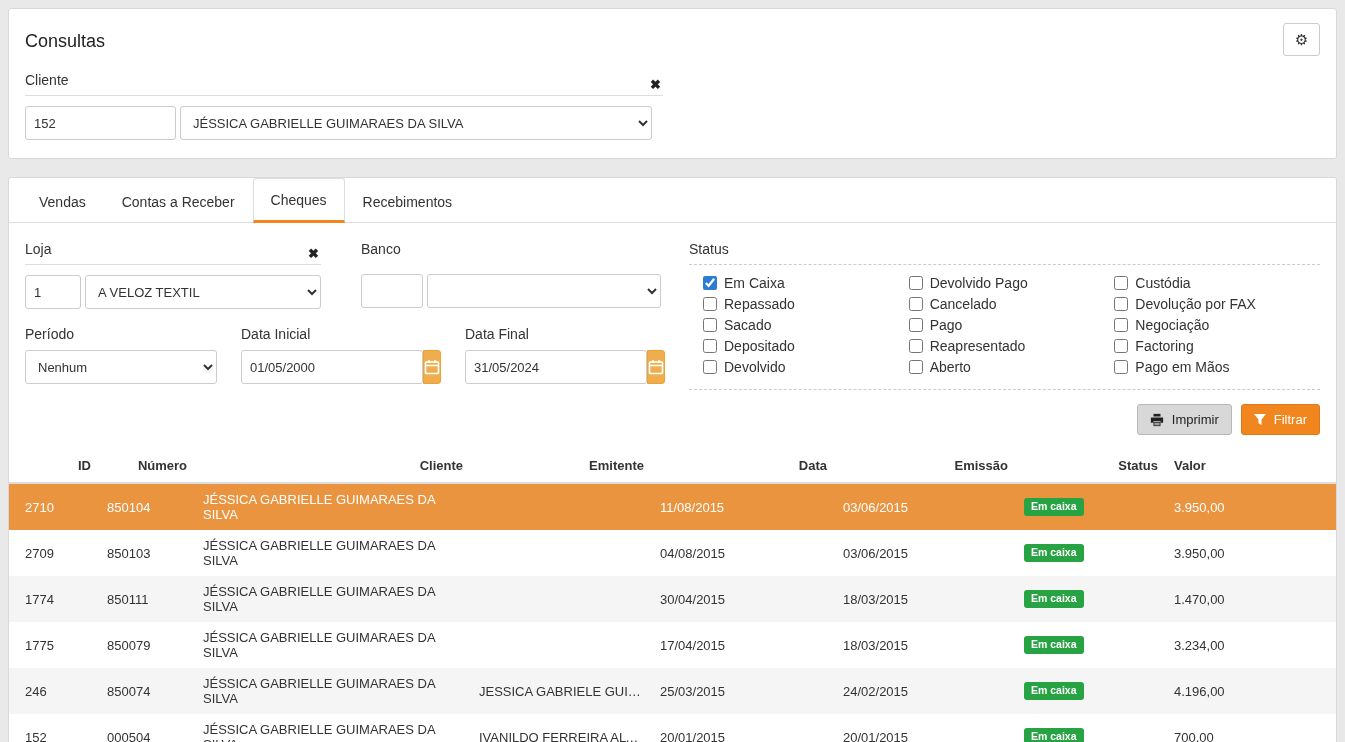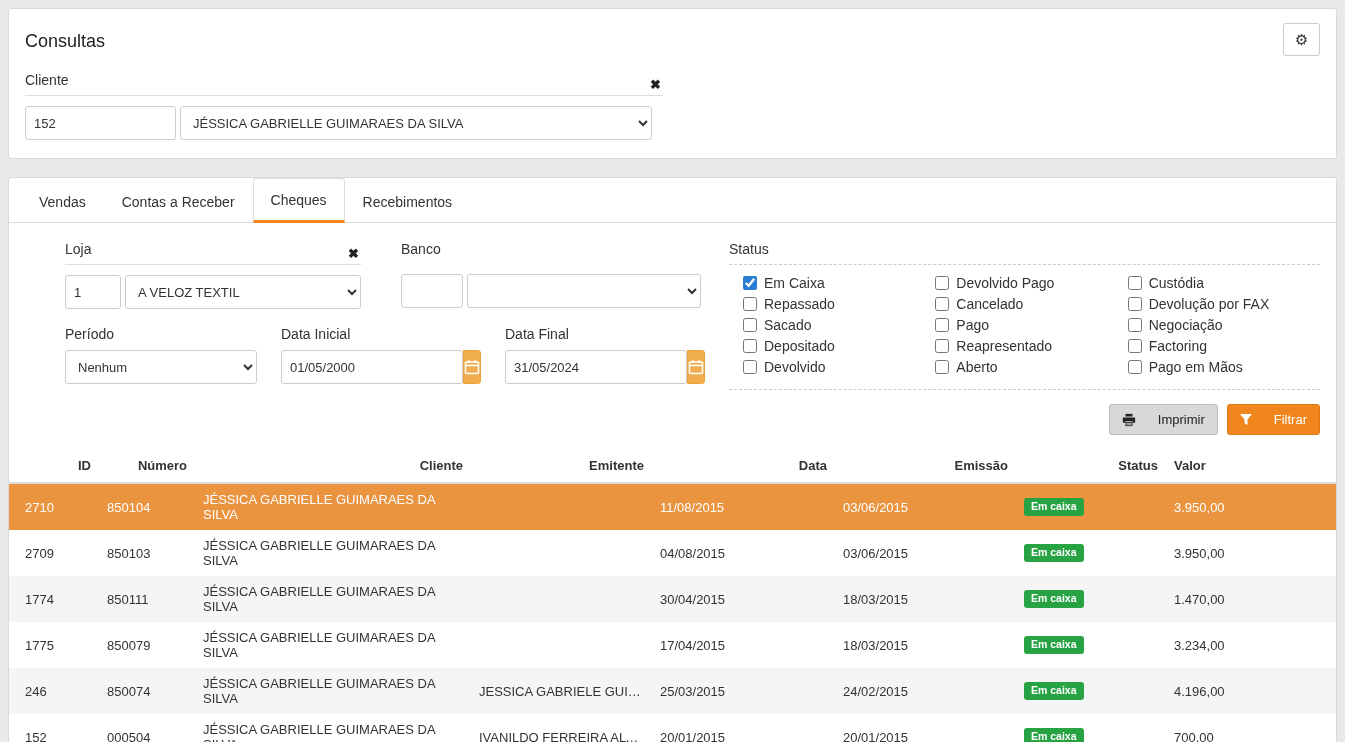--- a/index.html
+++ b/index.html
@@ -44,21 +44,21 @@
     padding: 13px 17px 12px; font-size: 14px; color: #333; cursor: pointer;
     border: 1px solid transparent; border-bottom: none; background: transparent;
     font-family: inherit; margin-bottom: -1px;
   }
   .tab.active {
     background: #fff; border-color: #ddd; border-radius: 3px 3px 0 0;
     border-bottom: 3px solid #f0861d;
   }
 
   
-  .filters { display: flex; padding: 14px 16px 4px; margin-left: 40px; }
+  .filters { display: flex; padding: 14px 16px 4px; }
   .filters-left { width: 644px; flex: none; }
   .filter-row1 { display: flex; gap: 40px; }
   .loja-group { width: 296px; }
   .loja-code { width: 56px; }
   .loja-select { width: 236px; }
   .banco-group { width: 300px; }
   .banco-head { padding: 4px 0 7px; }
   .banco-code { width: 62px; }
   .banco-select { width: 234px; }
   .filter-row2 { display: flex; gap: 32px; margin-top: 13px; }
@@ -82,21 +82,21 @@
     display: grid; grid-template-columns: repeat(3, 1fr); grid-template-rows: repeat(5, auto);
     grid-auto-flow: column; padding: 10px 0 14px 14px; row-gap: 5px;
     border-bottom: 1px dashed #ccc;
   }
   .chk { display: flex; align-items: center; gap: 7px; font-size: 14px; cursor: pointer; }
   .chk input { width: 14px; height: 14px; accent-color: #2b7cd3; cursor: pointer; }
 
   
   .actions { display: flex; justify-content: flex-end; gap: 9px; padding: 10px 16px 14px; }
   .btn { height: 31px; border-radius: 3px; font-family: inherit; font-size: 13px; cursor: pointer;
-         display: inline-flex; align-items: center; gap: 22px; padding: 0 12px; }
+         display: inline-flex; align-items: center; gap: 8px; padding: 0 12px; }
   .btn-print { background: #d8d8d8; border: 1px solid #b8b8b8; color: #222; }
   .btn-filter { background: #f0861d; border: 1px solid #dd7a15; color: #fff; }
 
   
   table { width: 100%; border-collapse: collapse; font-size: 13px; }
   thead th { text-align: right; font-weight: bold; padding: 9px 8px; border-bottom: 2px solid #ddd; }
   th.c-id, td.c-id { padding-left: 16px; width: 90px; }
   th.c-numero { width: 96px; } th.c-cliente { width: 276px; } th.c-emitente { width: 181px; }
   th.c-data { width: 183px; } th.c-emissao { width: 181px; } th.c-status { width: 150px; }
   th.c-valor, td.c-valor { text-align: left; padding-right: 16px; }

